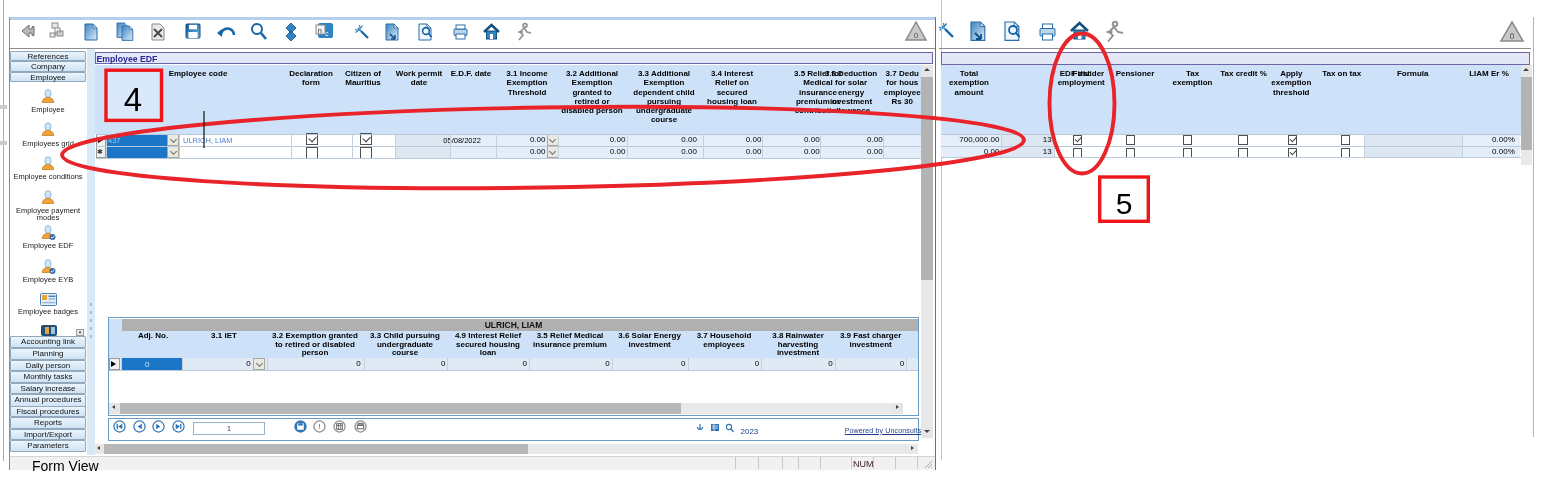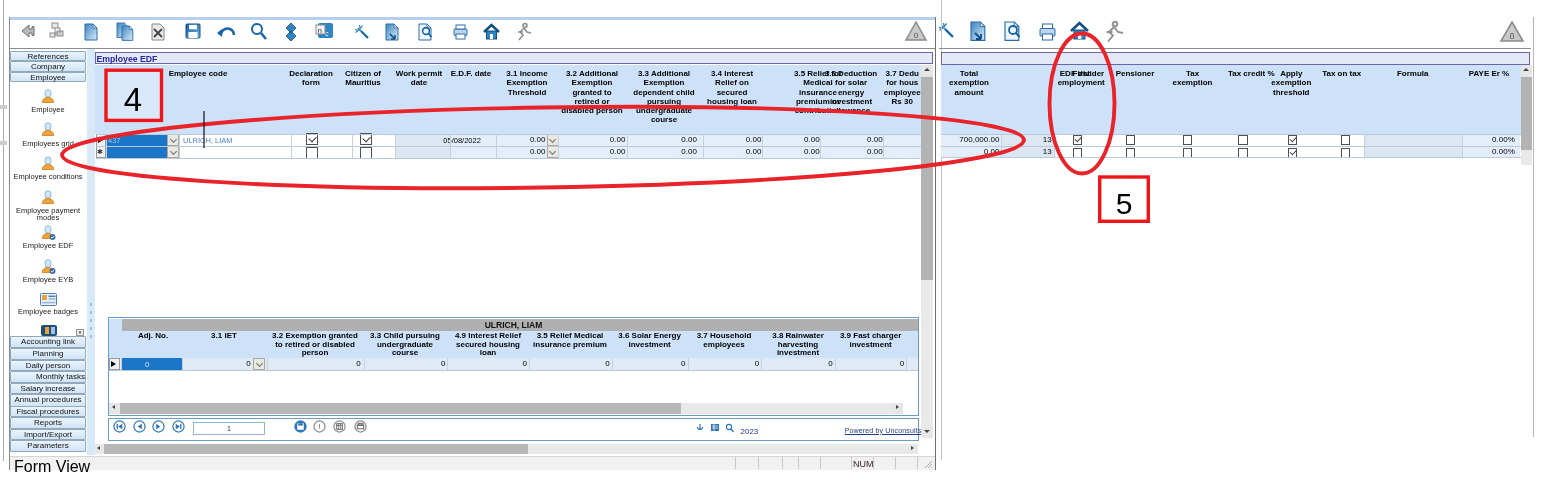--- a/index.html
+++ b/index.html
@@ -197,21 +197,21 @@
 <div class="plabel" style="top:308px;left:5px;">Employee badges</div>
 <svg class="abs" style="left:40px;top:325px;" width="18" height="11" viewBox="0 0 18 11">
       <rect x="1" y="0" width="16" height="11" rx="2" fill="#1f4e79"></rect>
       <rect x="5" y="2" width="4" height="7" fill="#e8a33d"></rect>
       <rect x="11" y="2" width="4" height="7" fill="#9dc3e6"></rect>
     </svg>
 <div class="abs" style="left:76px;top:328.5px;width:8px;height:7px;background:#e8e8e8;border:1px solid #9a9a9a;box-sizing:border-box;font-size:5px;line-height:5px;text-align:center;color:#444;">▾</div>
 <div class="sbbtn" style="top:336.4px;left:10px;height:11.56px;line-height:10.8px;">Accounting link</div>
 <div class="sbbtn" style="top:347.96px;left:10px;height:11.56px;line-height:10.8px;">Planning</div>
 <div class="sbbtn" style="top:359.52px;left:10px;height:11.56px;line-height:10.8px;">Daily person</div>
-<div class="sbbtn" style="top:371.08px;left:10px;height:11.56px;line-height:10.8px;text-align:right;">Monthly tasks</div>
+<div class="sbbtn" style="top:371.08px;left:10px;height:11.56px;line-height:10.8px;">Monthly tasks</div>
 <div class="sbbtn" style="top:382.64px;left:10px;height:11.56px;line-height:10.8px;">Salary increase</div>
 <div class="sbbtn" style="top:394.2px;left:10px;height:14px;line-height:10.8px;">Annual procedures</div>
 <div class="sbbtn" style="top:405.76px;left:10px;height:11.56px;line-height:10.8px;">Fiscal procedures</div>
 <div class="sbbtn" style="top:417.32px;left:10px;height:11.56px;line-height:10.8px;">Reports</div>
 <div class="sbbtn" style="top:428.88px;left:10px;height:11.56px;line-height:10.8px;">Import/Export</div>
 <div class="sbbtn" style="top:440.44px;left:10px;height:11.56px;line-height:10.8px;">Parameters</div>
 <div class="abs" style="left:87px;top:49px;width:8px;height:406px;background:#d8e9f8;"></div>
 <div class="abs" style="left:89.5px;top:303px;width:2.5px;height:2.5px;background:#9fc0dc;"></div>
 <div class="abs" style="left:89.5px;top:311px;width:2.5px;height:2.5px;background:#9fc0dc;"></div>
 <div class="abs" style="left:89.5px;top:319px;width:2.5px;height:2.5px;background:#9fc0dc;"></div>
@@ -424,21 +424,21 @@
 <div class="abs" style="left:103.5px;top:443.5px;width:424.5px;height:10px;background:#b7b7b7;"></div>
 <div class="abs" style="left:909px;top:443.5px;width:8.5px;height:10px;background:#e8e8e8;"></div>
 <div class="abs" style="left:911.3px;top:445.6px;width:0;height:0;border-top:2.6px solid transparent;border-bottom:2.6px solid transparent;border-left:3.25px solid #444;"></div>
 <div class="abs" style="left:921px;top:64.5px;width:11.5px;height:373.5px;background:#e9e9e9;"></div>
 <div class="abs" style="left:921px;top:64.5px;width:11.5px;height:12px;background:#e6e6e6;"></div>
 <div class="abs" style="left:923.6px;top:67.5px;width:0;height:0;border-left:3.0px solid transparent;border-right:3.0px solid transparent;border-bottom:3.75px solid #444;"></div>
 <div class="abs" style="left:921px;top:76.5px;width:11.5px;height:203px;background:#b3b3b3;"></div>
 <div class="abs" style="left:921px;top:426.5px;width:11.5px;height:11.5px;background:#e6e6e6;"></div>
 <div class="abs" style="left:923.6px;top:429.5px;width:0;height:0;border-left:3.0px solid transparent;border-right:3.0px solid transparent;border-top:3.75px solid #444;"></div>
 <div class="abs" style="left:10px;top:455.5px;width:925px;height:14.5px;background:#f1f1f1;border-top:1px solid #d5d5d5;box-sizing:border-box;"></div>
-<div class="abs" style="left:14px;top:458px;font-size:16px;color:#000;font-weight:normal;white-space:pre;">Form View</div>
+<div class="abs" style="left:32px;top:458px;font-size:14px;color:#000;font-weight:normal;white-space:pre;">Form View</div>
 <div class="abs" style="left:735px;top:457px;width:1px;height:12px;background:#c9c9c9;"></div>
 <div class="abs" style="left:758px;top:457px;width:1px;height:12px;background:#c9c9c9;"></div>
 <div class="abs" style="left:782px;top:457px;width:1px;height:12px;background:#c9c9c9;"></div>
 <div class="abs" style="left:798px;top:457px;width:1px;height:12px;background:#c9c9c9;"></div>
 <div class="abs" style="left:820px;top:457px;width:1px;height:12px;background:#c9c9c9;"></div>
 <div class="abs" style="left:850.5px;top:457px;width:1px;height:12px;background:#c9c9c9;"></div>
 <div class="abs" style="left:872.6px;top:457px;width:1px;height:12px;background:#c9c9c9;"></div>
 <div class="abs" style="left:894.6px;top:457px;width:1px;height:12px;background:#c9c9c9;"></div>
 <div class="abs" style="left:916.5px;top:457px;width:1px;height:12px;background:#c9c9c9;"></div>
 <div class="abs" style="left:853px;top:458.5px;font-size:9px;color:#3a1a1a;font-weight:normal;white-space:pre;">NUM</div>
@@ -452,27 +452,27 @@
 <div class="abs" style="left:941px;top:64.5px;width:579.5px;height:69px;background:#cde1f8;"></div>
 <div class="hc" style="left:969px;top:69px;width:60px;">Total
 exemption
 amount</div>
 <div class="hc" style="left:1082px;top:69px;width:64px;">EDF divider</div>
 <div class="hc" style="left:1081.2px;top:69px;width:64px;">First
 employment</div>
 <div class="hc" style="left:1135px;top:69px;width:60px;">Pensioner</div>
 <div class="hc" style="left:1192.5px;top:69px;width:60px;">Tax
 exemption</div>
-<div class="hc" style="left:1243.5px;top:69px;width:62px;text-align:right;">Tax credit %</div>
+<div class="hc" style="left:1243.5px;top:69px;width:62px;">Tax credit %</div>
 <div class="hc" style="left:1291.3px;top:69px;width:58px;">Apply
 exemption
 threshold</div>
 <div class="hc" style="left:1341.7px;top:69px;width:58px;">Tax on tax</div>
 <div class="hc" style="left:1412.7px;top:69px;width:80px;">Formula</div>
-<div class="hc" style="left:1489px;top:69px;width:60px;">PAYE Er %</div>
+<div class="hc" style="left:1489px;top:69px;width:60px;">LIAM Er %</div>
 <div class="abs" style="left:941px;top:133.5px;width:579.5px;height:24px;background:#fff;"></div>
 <div class="abs" style="left:941px;top:133.5px;width:60.2px;height:24px;background:#e4eefa;"></div>
 <div class="abs" style="left:1001.2px;top:133.5px;width:52.7px;height:24px;background:#dce7f2;"></div>
 <div class="abs" style="left:1364px;top:133.5px;width:97.8px;height:24px;background:#dce7f2;"></div>
 <div class="abs" style="left:1461.8px;top:133.5px;width:58.7px;height:24px;background:#e4eefa;"></div>
 <div class="num" style="left:939.4px;top:134.5px;width:60px;font-size:8px;">700,000.00</div>
 <div class="num" style="left:939.4px;top:146.5px;width:60px;font-size:8px;">0.00</div>
 <div class="num" style="left:991.5999999999999px;top:134.5px;width:60px;font-size:8px;">13</div>
 <div class="num" style="left:991.5999999999999px;top:146.5px;width:60px;font-size:8px;">13</div>
 <div class="num" style="left:1454.8px;top:134.5px;width:60px;font-size:8px;">0.00%</div>

